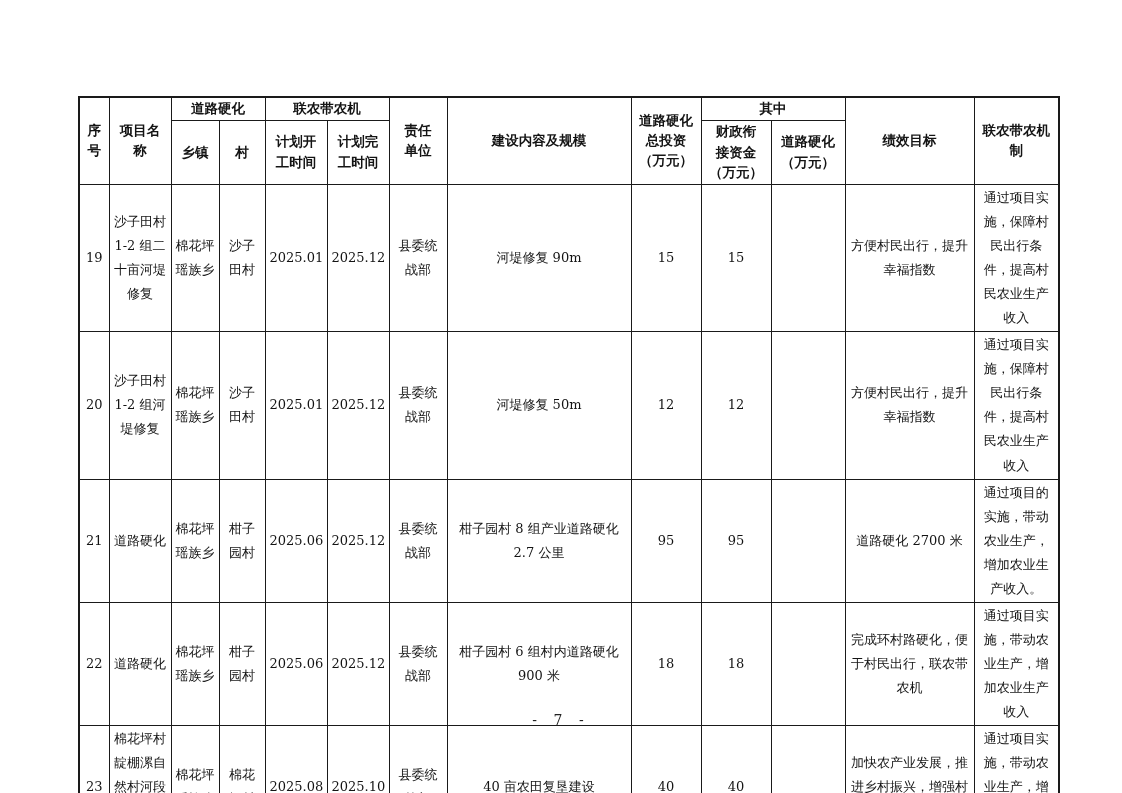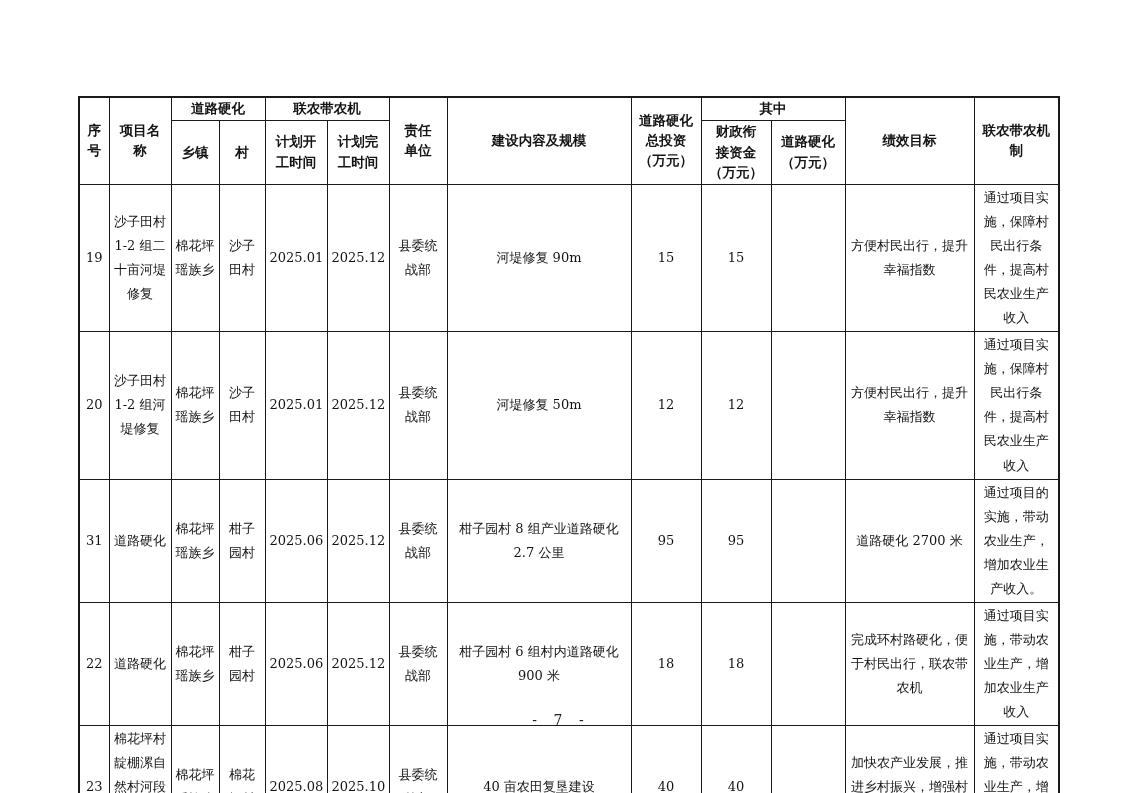--- a/index.html
+++ b/index.html
@@ -140,21 +140,21 @@
       <td>2025.12</td>
       <td>县委统战部</td>
       <td>河堤修复 50m</td>
       <td>12</td>
       <td>12</td>
       <td></td>
       <td>方便村民出行，提升幸福指数</td>
       <td>通过项目实施，保障村民出行条件，提高村民农业生产收入</td>
     </tr>
     <tr class="row-21">
-      <td>31</td>
+      <td>21</td>
       <td>道路硬化</td>
       <td>棉花坪瑶族乡</td>
       <td>柑子园村</td>
       <td>2025.06</td>
       <td>2025.12</td>
       <td>县委统战部</td>
       <td>柑子园村 8 组产业道路硬化 2.7 公里</td>
       <td>95</td>
       <td>95</td>
       <td></td>

